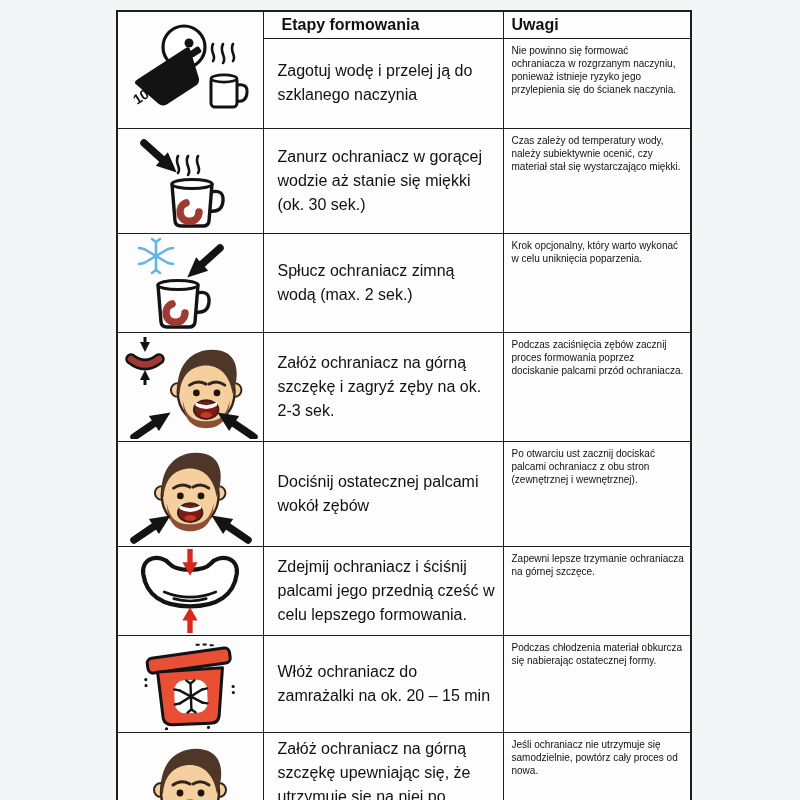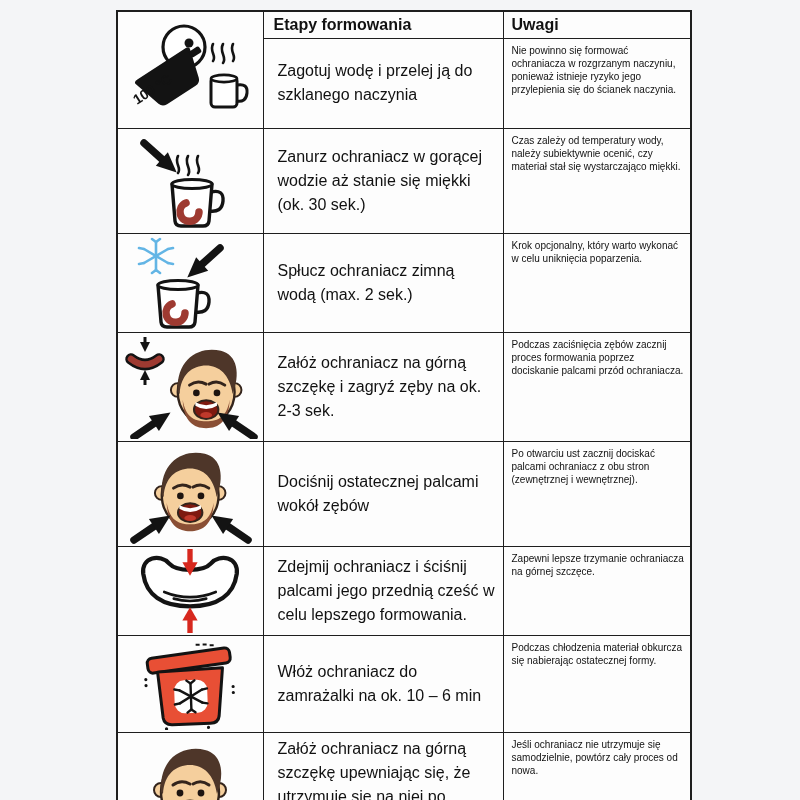--- a/index.html
+++ b/index.html
@@ -22,21 +22,21 @@
     background:#fdfdfd;
     border:2.5px solid #1e1e1e;
   }
   table.guide td, table.guide th{
     border:1.6px solid #1e1e1e;
     background:#fdfdfd;
     overflow:hidden;
   }
   th.hdr{
     font-size:16px;font-weight:bold;text-align:left;
-    padding:2px 6px 2px 10px;vertical-align:middle;
+    padding:2px 6px 2px 18px;vertical-align:middle;
   }
   th.hdr.notes{padding-left:8px;}
   td.icon-cell{
     text-align:center;vertical-align:middle;padding:2px;
   }
   td.step-cell{
     font-size:16px;font-weight:normal;line-height:1.5;
     padding:4px 8px 4px 14px;vertical-align:middle;
   }
   td.note-cell{
@@ -245,21 +245,21 @@
             <circle cx="9" cy="40" r="1.6"></circle>
                   <circle cx="9" cy="46" r="1.6"></circle>
             <circle cx="96" cy="50" r="1.6"></circle>
                   <circle cx="96" cy="56" r="1.6"></circle>
             <circle cx="28" cy="90" r="1.6"></circle>
                   <circle cx="70" cy="90" r="1.6"></circle>
           </g>
         </g>
       </svg>
     </td>
-    <td class="step-cell">Włóż ochraniacz do zamrażalki na ok. 10 – 6 min</td>
+    <td class="step-cell">Włóż ochraniacz do zamrażalki na ok. 20 – 15 min</td>
     <td class="note-cell">Podczas chłodzenia materiał obkurcza się nabierając ostatecznej formy.</td>
   </tr>
 
   <tr style="height:93px">
     <td class="icon-cell">
       <svg width="86" height="92" viewBox="0 0 86 92">
         <g transform="translate(2,1)">
                 <use href="#def-face"></use>
               </g>
       </svg>

